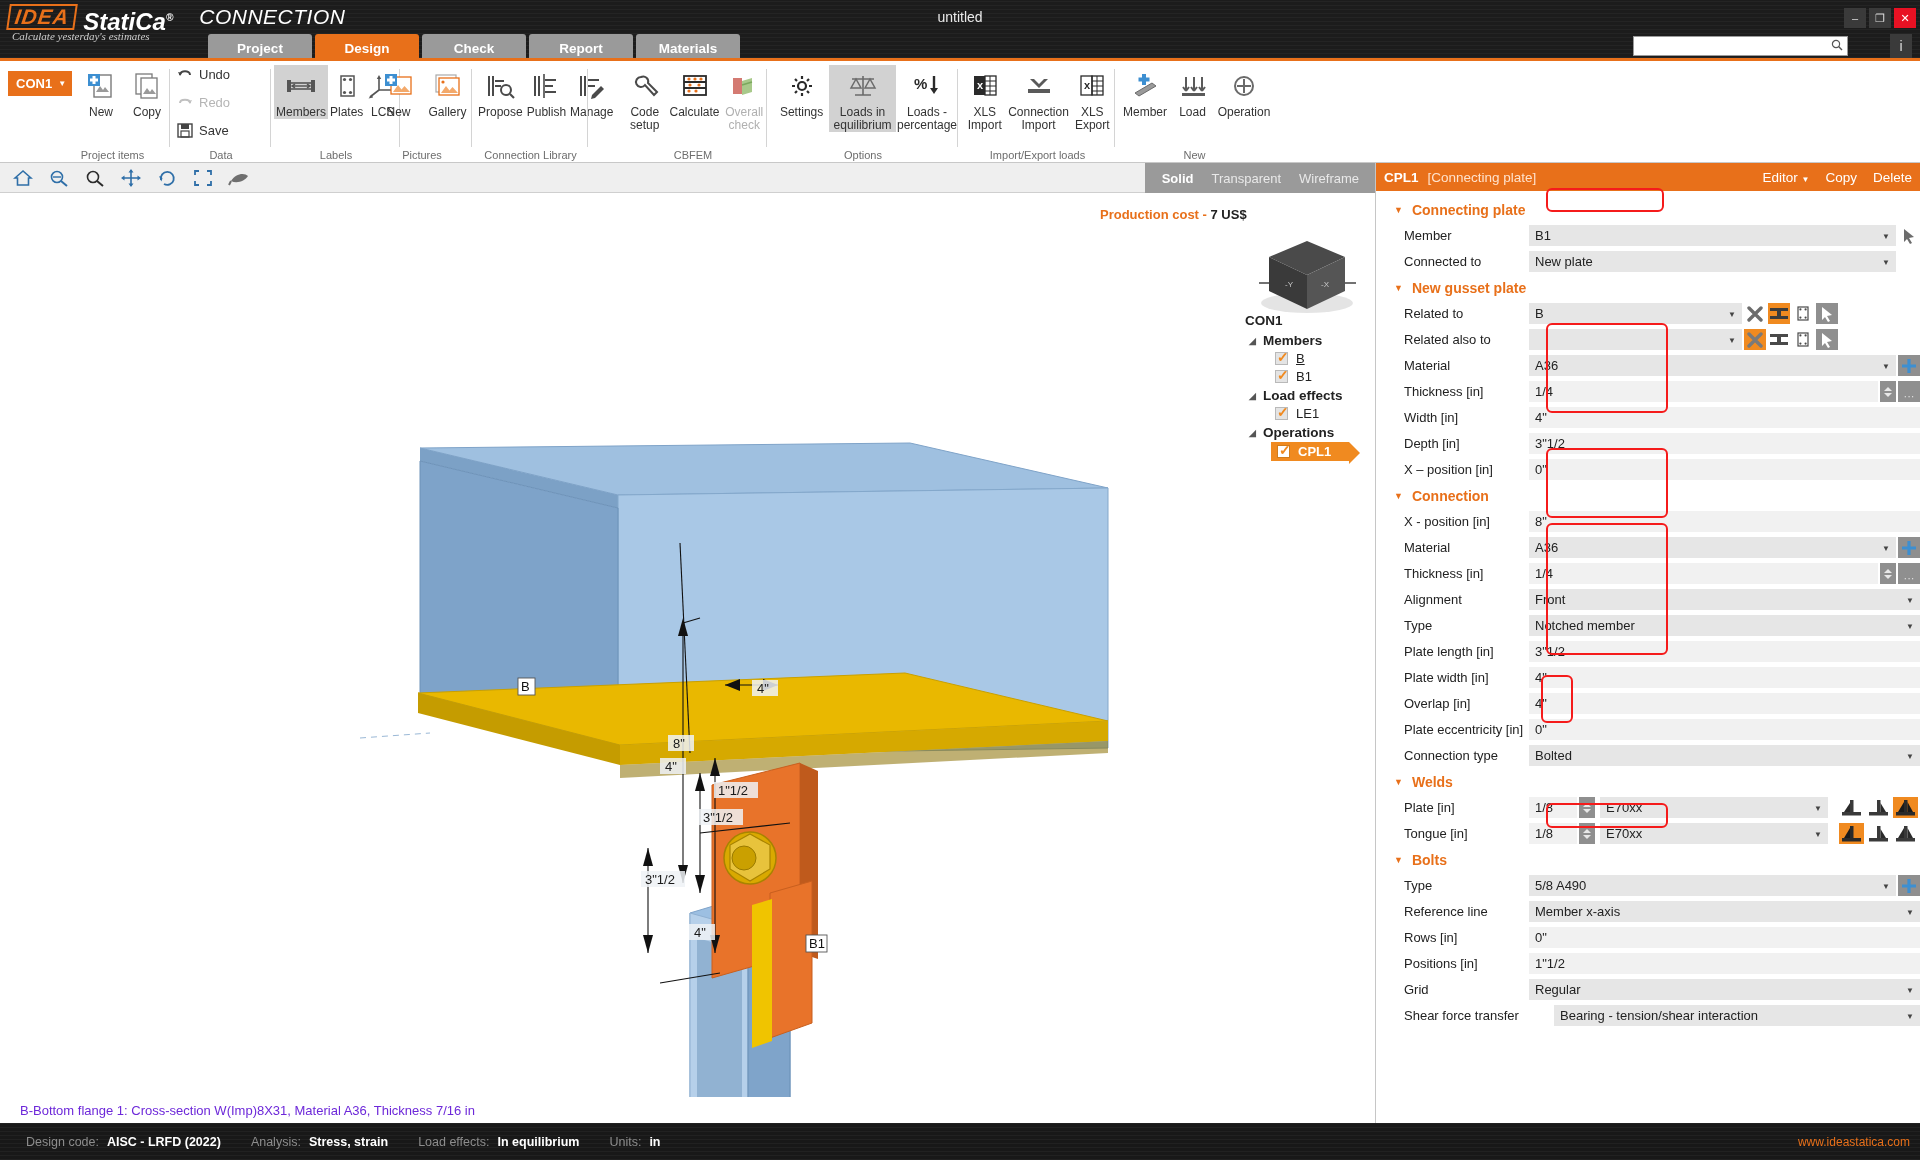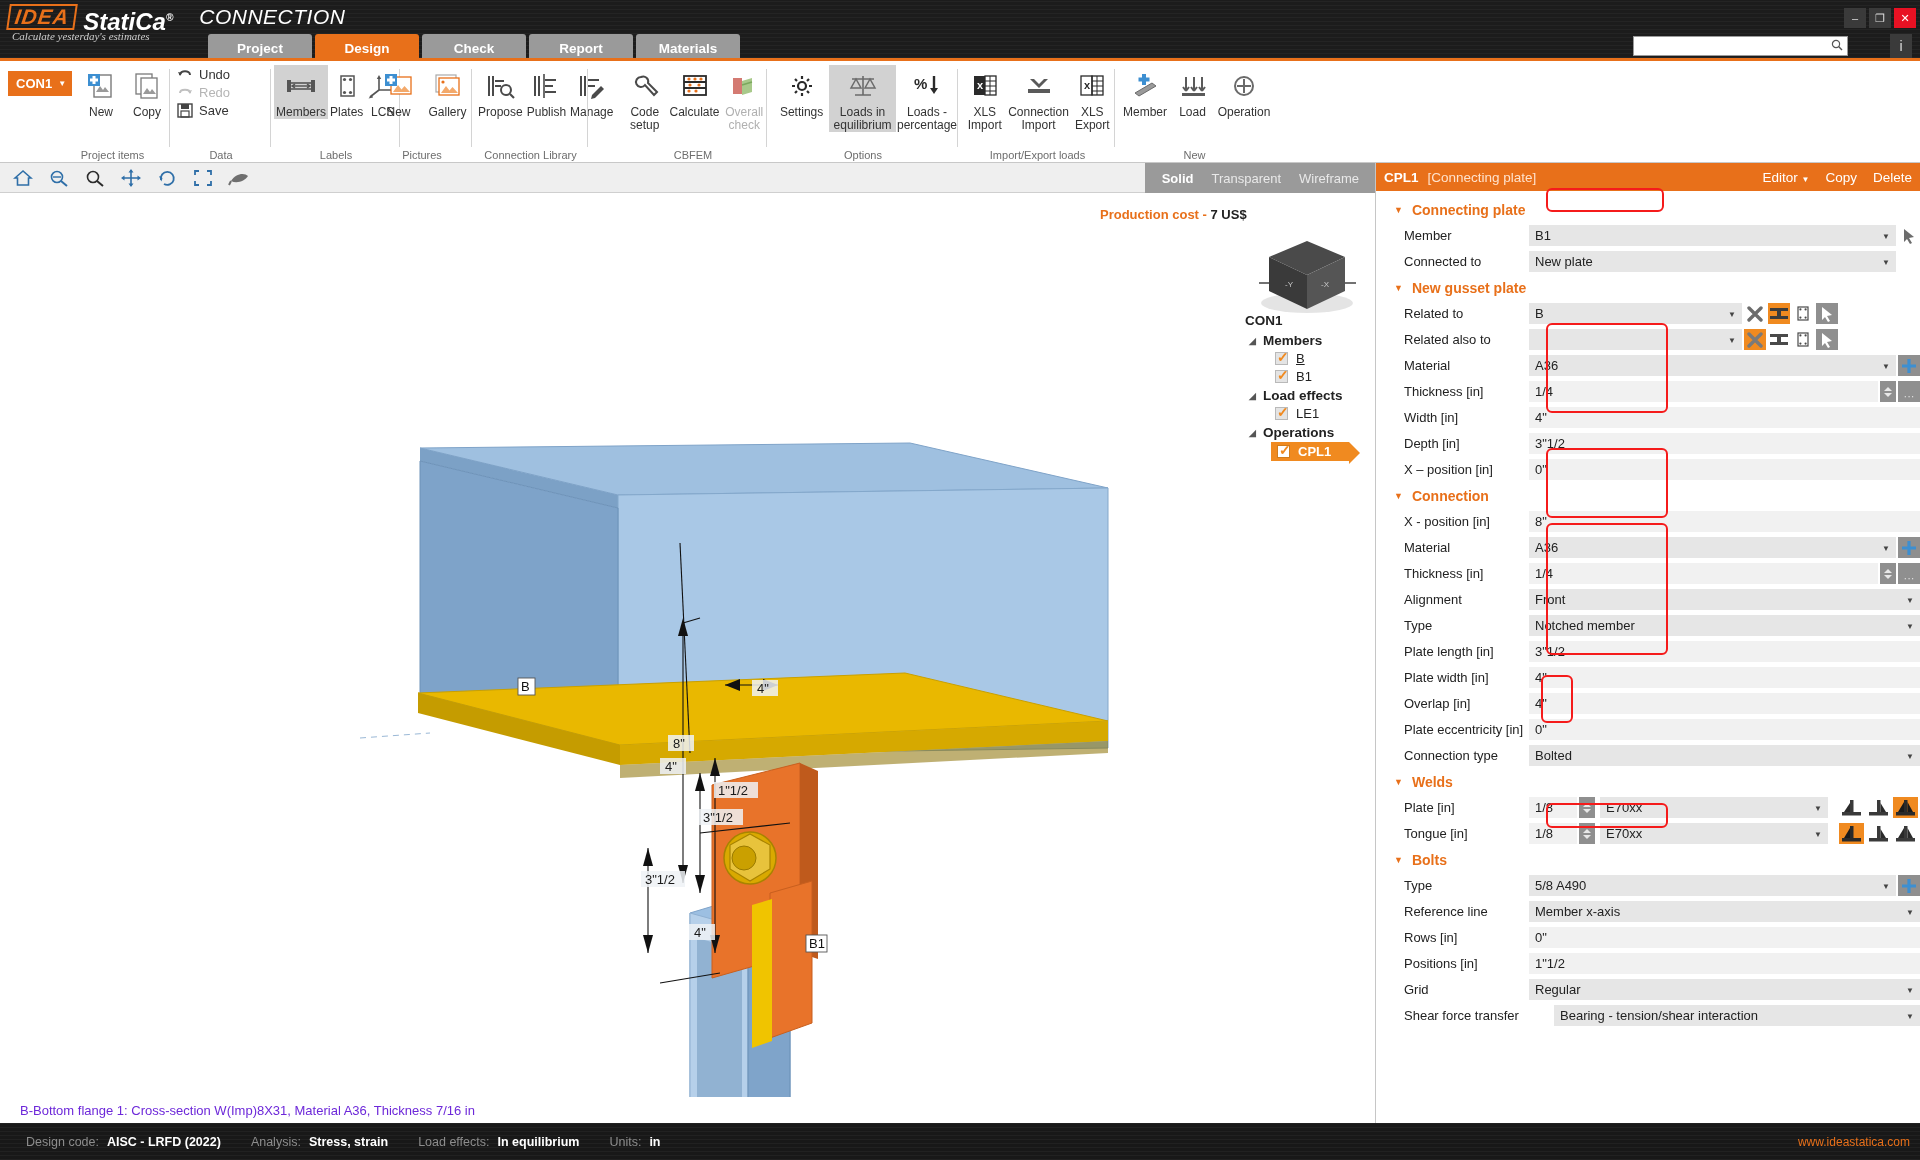--- a/index.html
+++ b/index.html
@@ -93,21 +93,21 @@
   }
   .ritem.dis .tx{ color:#b0b0b0; }
 
   .con-badge{
     position:absolute; left:8px; top:10px; width:64px; height:25px; background:#e8701a;
     color:#fff; font-size:13px; font-weight:bold; display:flex; align-items:center;
     padding-left:8px;
   }
   .con-badge .car{ margin-left:6px; font-size:8px; }
 
-  .cmdlist{ display:flex; flex-direction:column; gap:3px; padding:6px 0 0 6px; }
+  .cmdlist{ display:flex; flex-direction:column; gap:13px; padding:6px 0 0 6px; }
   .cmdrow{ display:flex; align-items:center; gap:6px; font-size:13px; color:#333; }
   .cmdrow.dis{ color:#b5b5b5; }
 
   
   .viewbar{
     position:absolute; left:0; top:163px; width:1375px; height:30px;
     background:#efefef; border-bottom:1px solid #cfcfcf; display:flex;
     align-items:center; gap:14px; padding-left:12px;
   }
   .vb-ic{ width:22px; height:22px; display:flex; align-items:center; justify-content:center; }
@@ -234,20 +234,21 @@
 </head>
 <body>
 
 <div class="app">
 
   <div class="titlebar">
     <div class="logo-wrap">
       <span class="logo-idea">IDEA</span><span class="logo-statica"><span>StatiCa</span><span class="logo-reg">®</span></span><span class="logo-connection">CONNECTION</span>
     </div>
     <div class="tagline">Calculate yesterday's estimates</div>
+    <div class="win-title">untitled</div>
     <div class="win-btns">
       <div class="win-btn">–</div>
       <div class="win-btn">❐</div>
       <div class="win-btn close">✕</div>
     </div>
 
     <div class="tabs">
       <div class="tab">Project</div>
       <div class="tab active">Design</div>
       <div class="tab">Check</div>

